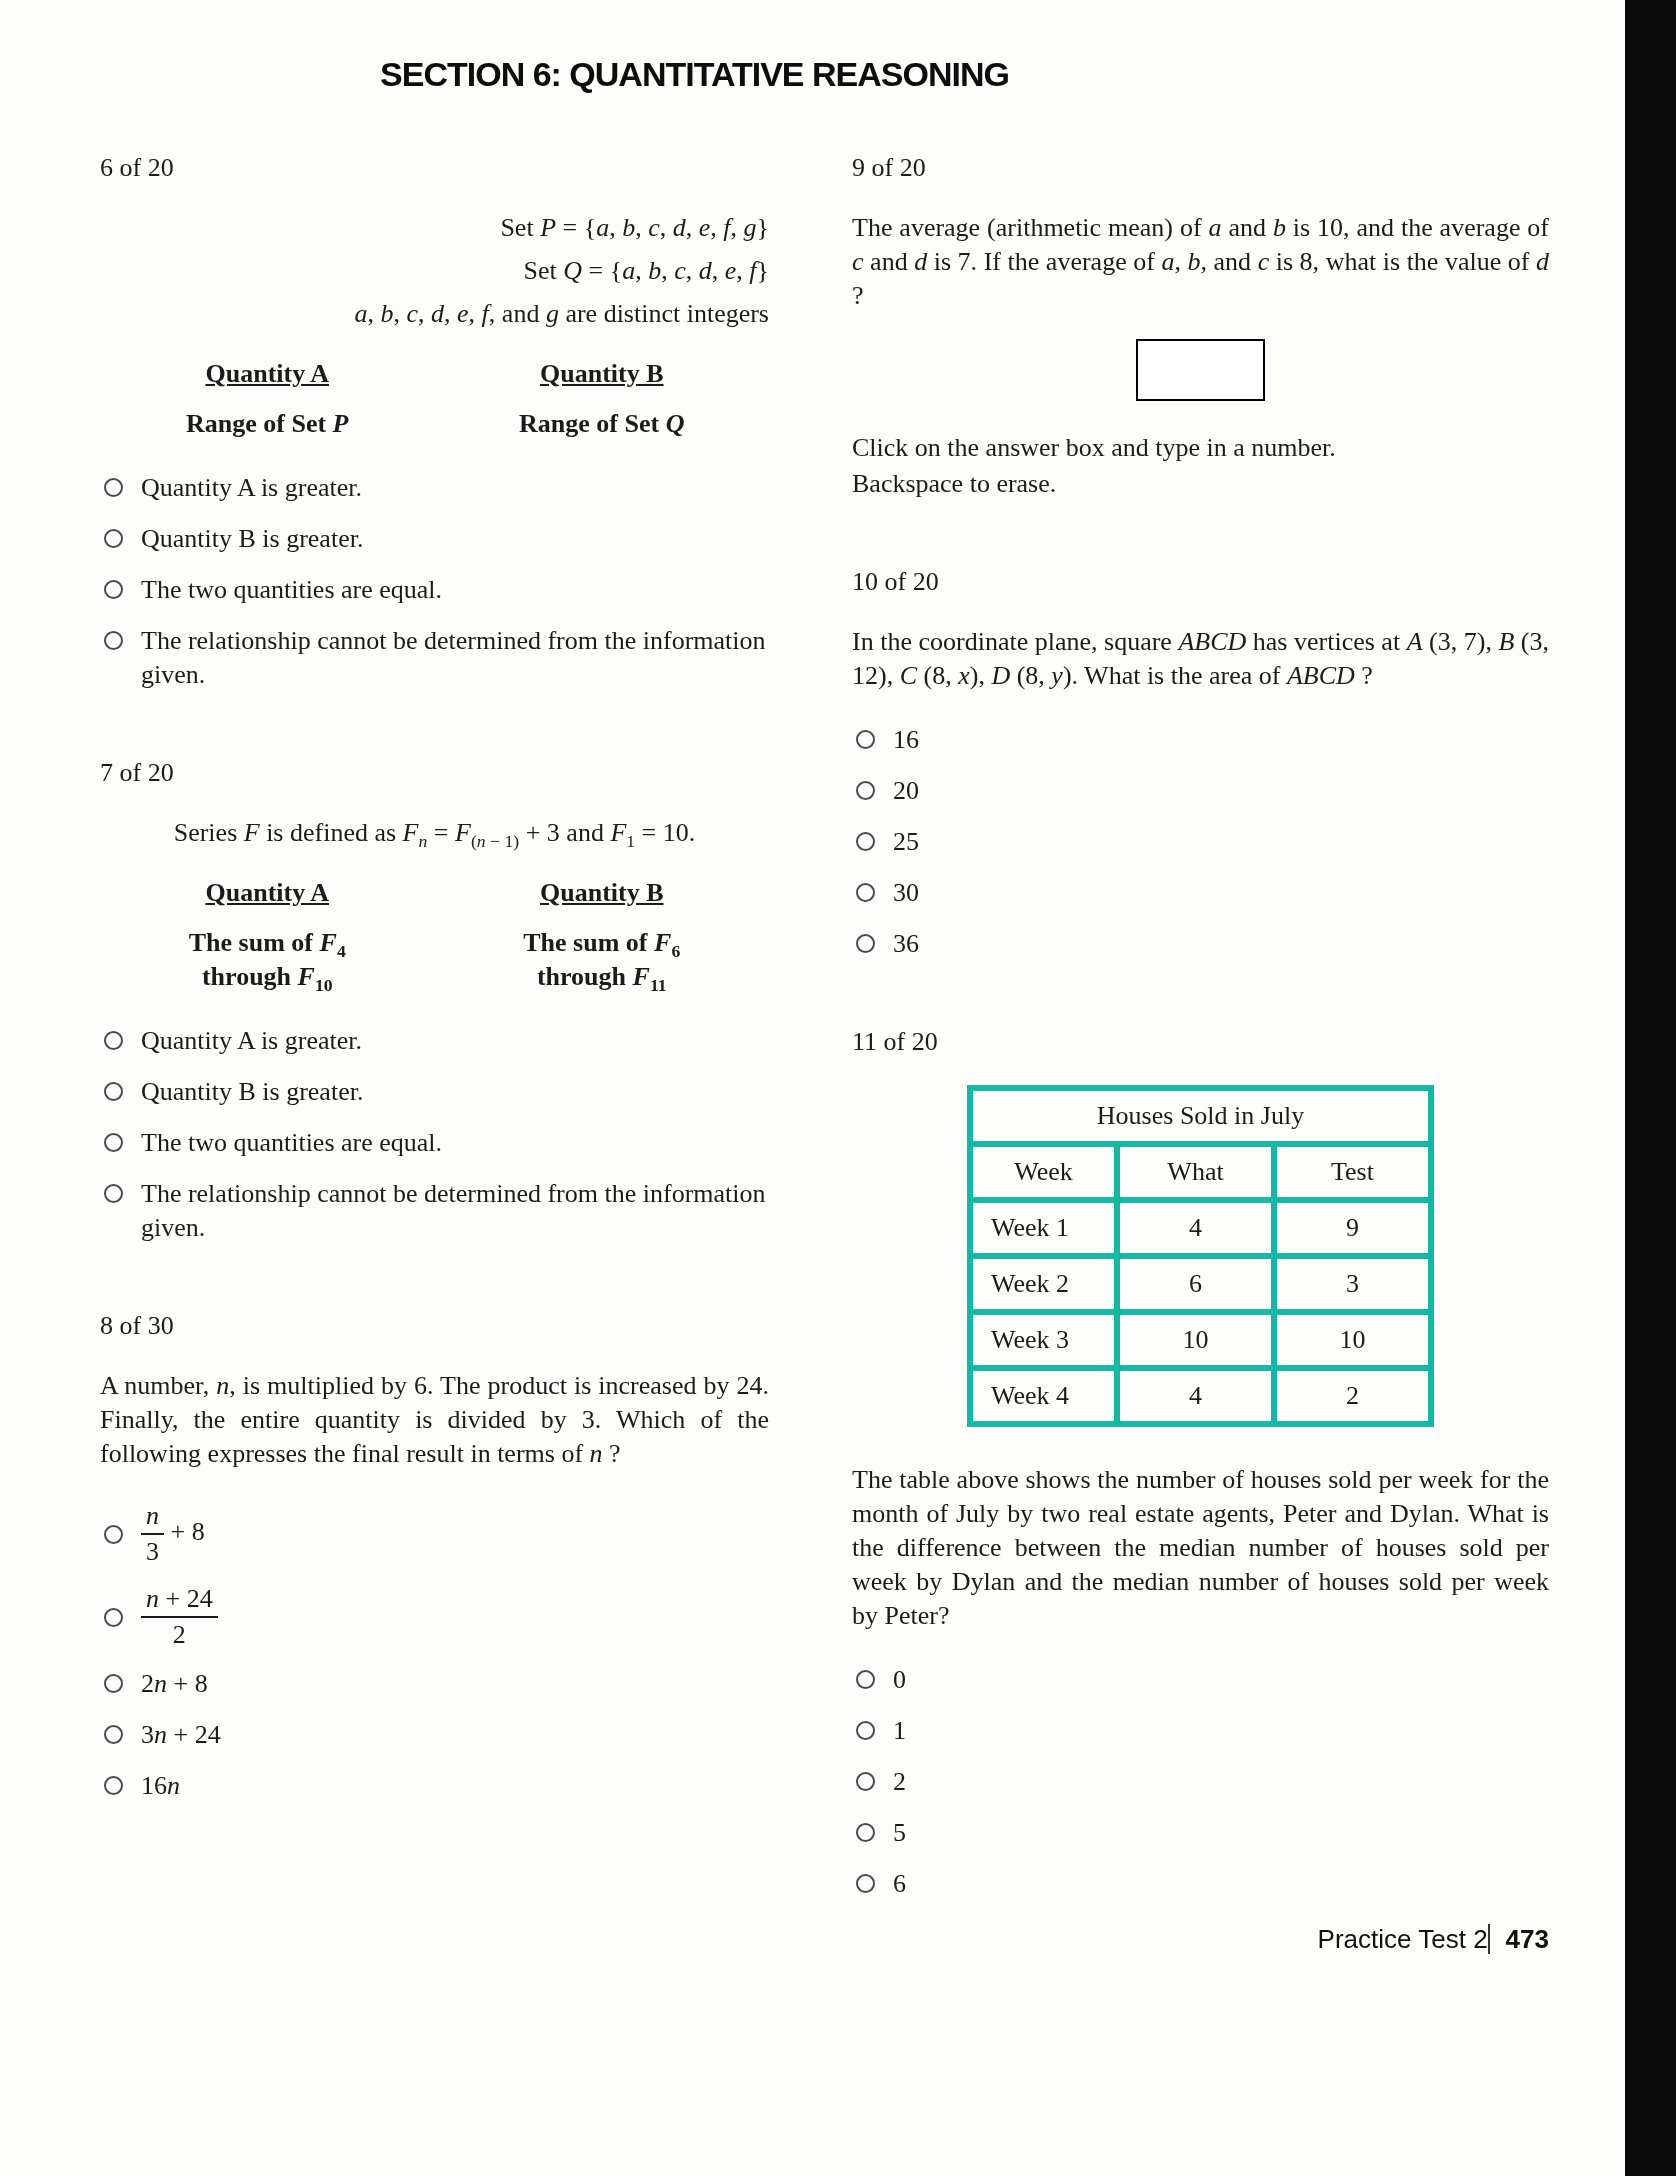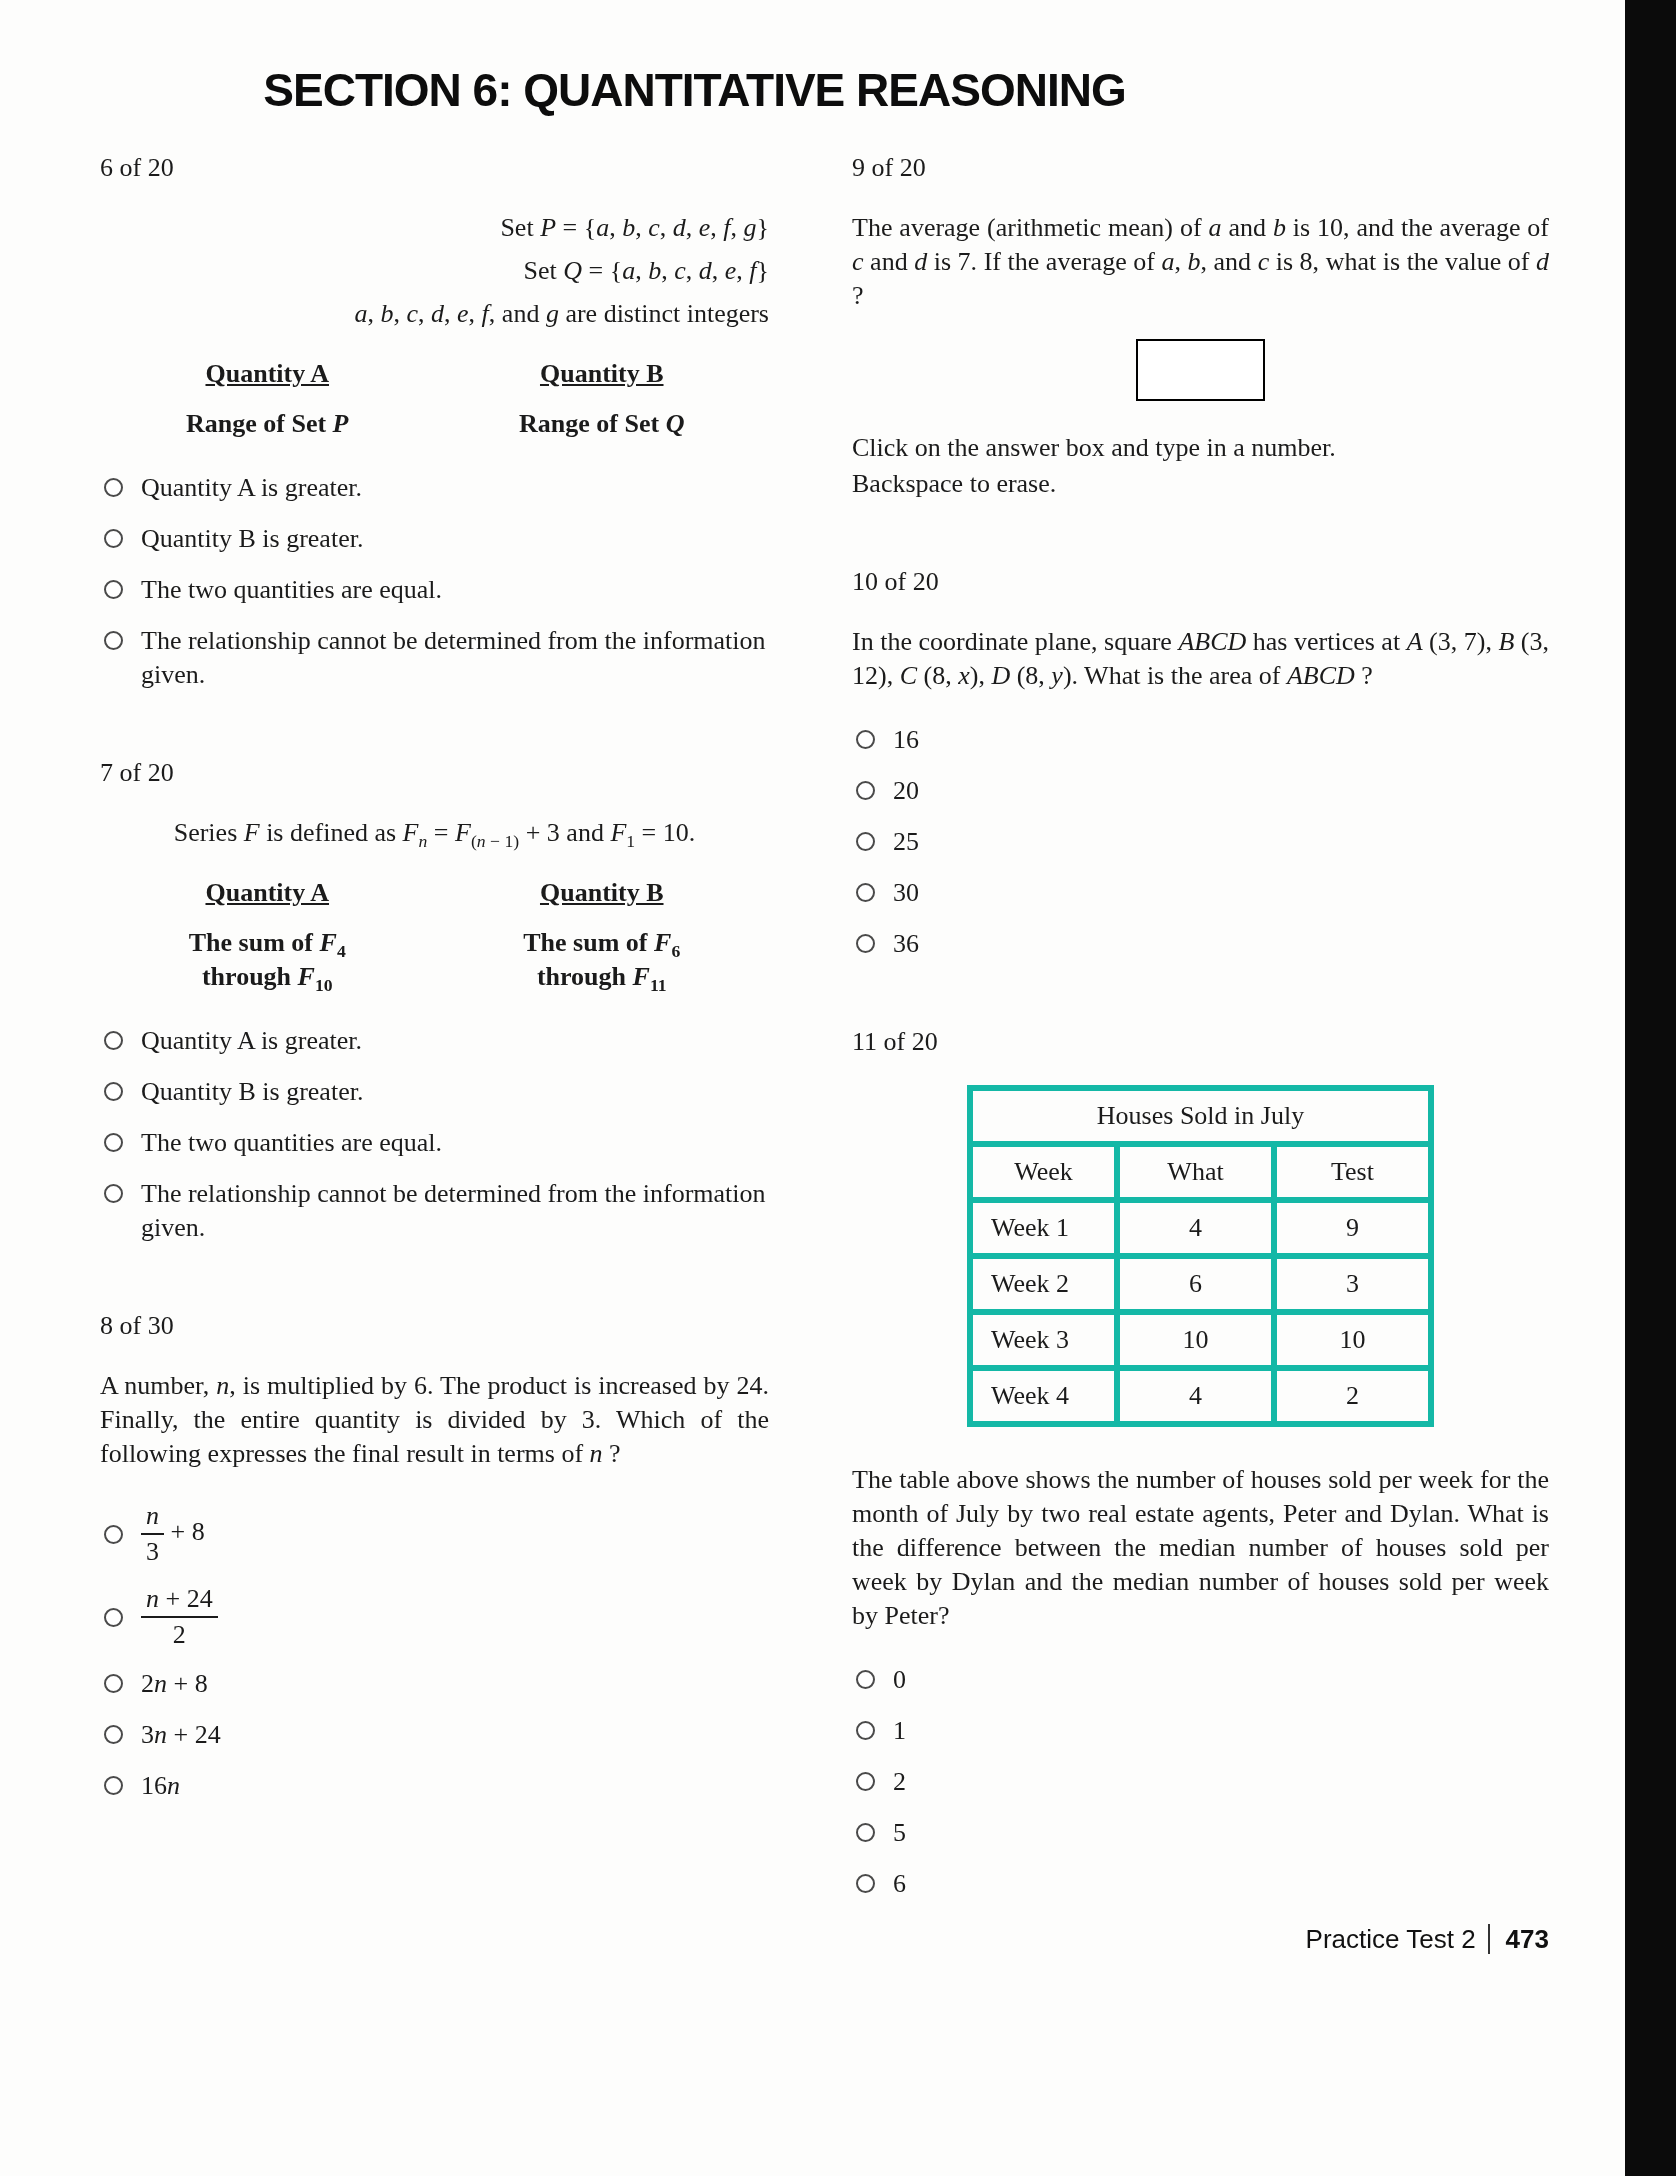--- a/index.html
+++ b/index.html
@@ -9,21 +9,21 @@
     background: #fdfdfc; color: #1b1b1b; overflow: hidden;
     font-family: "Liberation Serif", serif;
   }
   .edge-bar {
     position: absolute; top: 0; right: 0; width: 52px; height: 2176px;
     background: #0b0b0b;
   }
   .page-title {
     position: absolute; top: 32px; left: 0; width: 1389px;
     text-align: center; font-family: "Liberation Sans", sans-serif;
-    font-weight: 700; font-size: 46px; letter-spacing: -1px; color: #0d0d0d;
+    font-weight: 700; font-size: 34px; letter-spacing: -1px; color: #0d0d0d;
   }
   .col { position: absolute; font-size: 26px; line-height: 34px; }
   .col-left  { left: 100px; top: 151px; width: 669px; }
   .col-right { left: 852px; top: 151px; width: 697px; }
   .question { margin-bottom: 64px; }
   .qnum { margin: 0 0 26px 0; }
   .stem { margin: 0 0 10px 0; text-align: justify; }
   .centered { text-align: center; }
   .given { margin-top: 14px; }
   .given p { margin: 9px 0; text-align: right; }
@@ -58,21 +58,21 @@
   .houses-table .c-week  { width: 147px; }
   .houses-table .c-num   { width: 157px; }
   .houses-table td.week-cell { text-align: left; padding-left: 18px; }
   .footer {
     position: absolute; left: 852px; top: 1924px; width: 697px;
     text-align: right; font-family: "Liberation Sans", sans-serif;
     font-size: 26px; color: #111;
   }
   .footer .pg {
     font-weight: 700; border-left: 2px solid #333;
-    padding-left: 16px; margin-left: 12px;
+    padding-left: 16px; margin-left: 0;
   }
 </style>
 </head>
 <body>
 
 <div class="edge-bar"></div>
 
 <h1 class="page-title">SECTION 6: QUANTITATIVE REASONING</h1>
 
 <main class="col col-left">

